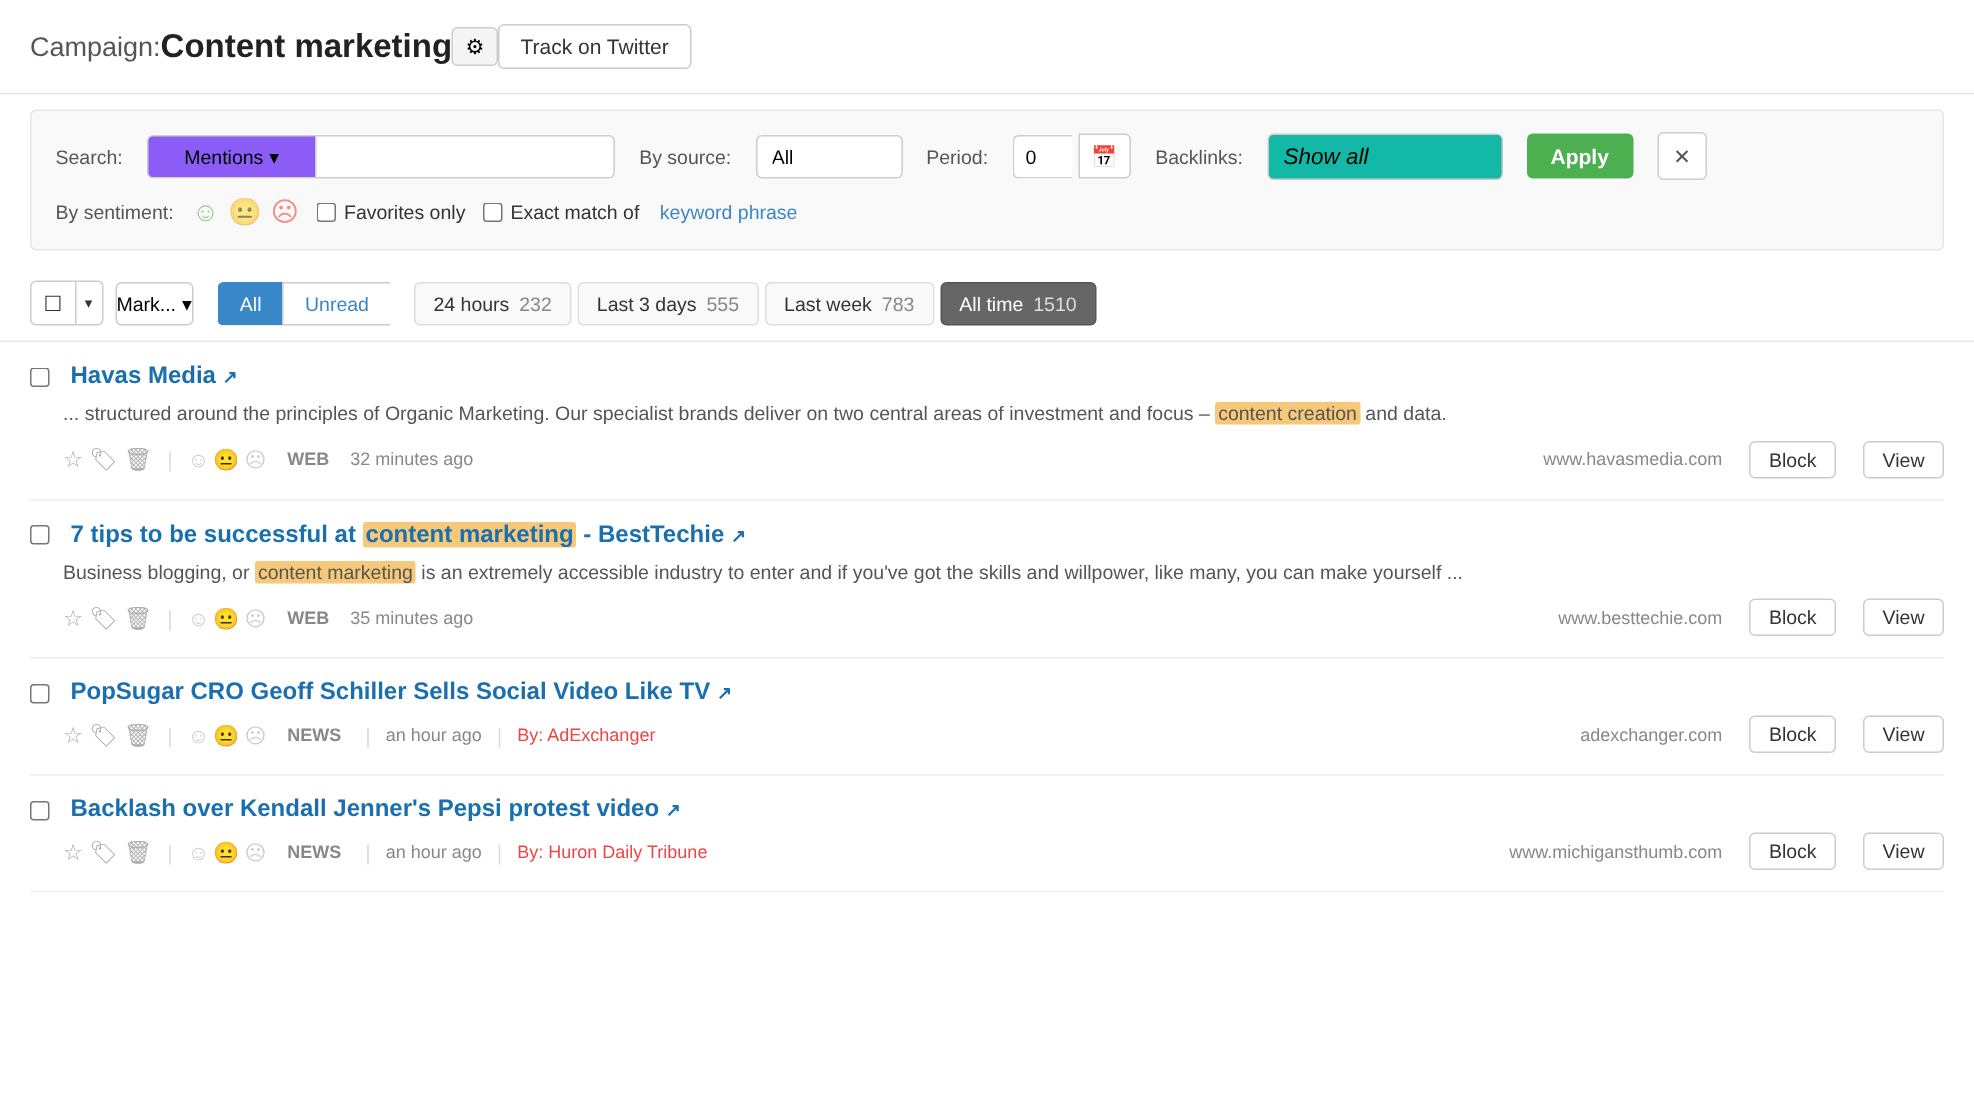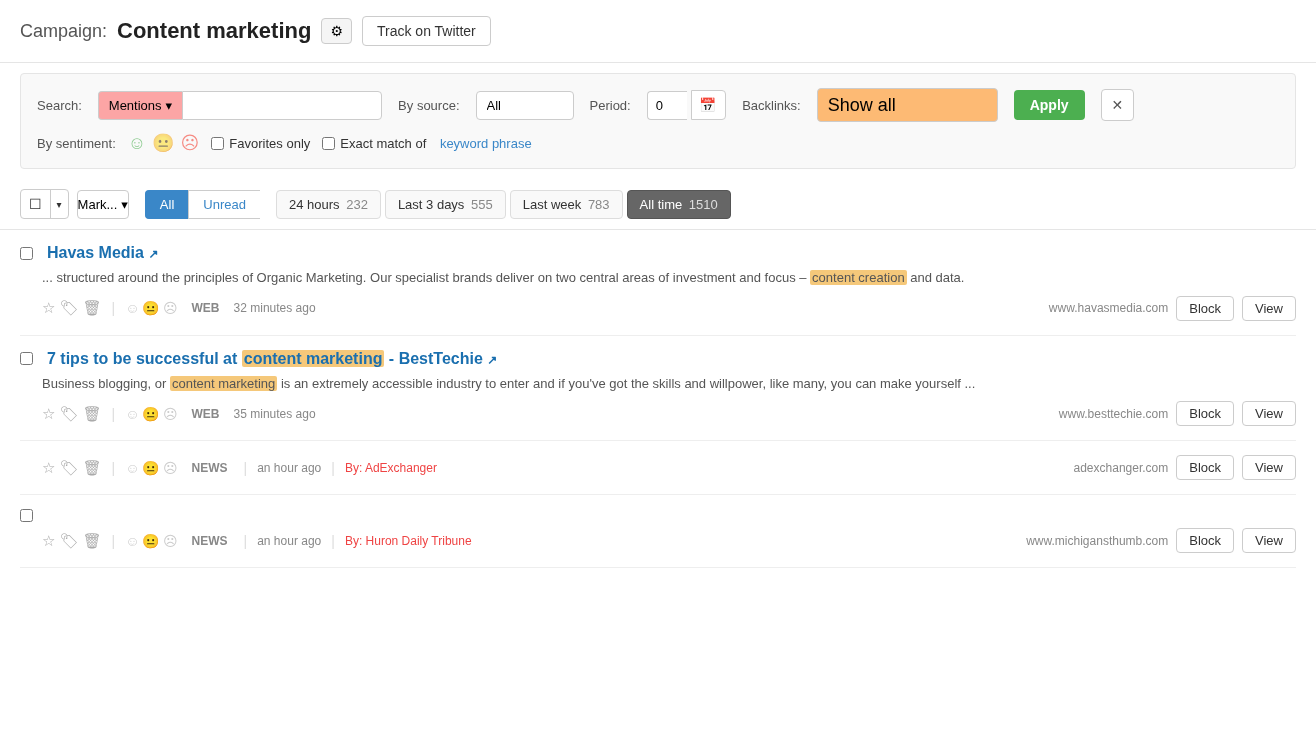--- a/index.html
+++ b/index.html
@@ -1,36 +1,36 @@
 <!DOCTYPE html>
 <html><head>
   <meta charset="utf-8">
   <style>
     * { box-sizing: border-box; margin: 0; padding: 0; }
     body { font-family: Arial, sans-serif; font-size: 14px; color: #333; background: #fff; }
     
     .header { padding: 16px 20px; border-bottom: 1px solid #e5e5e5; }
-    .header-title { display: flex; align-items: center; gap: 10px; }
+    .header-title { display: flex; align-items: center; }
     .header-title .campaign-label { font-size: 18px; color: #555; font-weight: normal; }
     .header-title .campaign-name { font-size: 22px; font-weight: bold; color: #222; }
     .gear-btn { border: 1px solid #ccc; background: #f5f5f5; padding: 4px 8px; border-radius: 4px; cursor: pointer; font-size: 14px; }
     .twitter-btn { border: 1px solid #ccc; background: #fff; padding: 6px 14px; border-radius: 4px; cursor: pointer; font-size: 14px; color: #333; text-align: center; }
     
     .filters { background: #f9f9f9; border: 1px solid #e5e5e5; margin: 10px 20px; padding: 14px 16px; border-radius: 4px; }
     .filter-row { display: flex; align-items: center; gap: 16px; flex-wrap: wrap; }
     .filter-label { font-size: 13px; color: #555; white-space: nowrap; }
     .search-group { display: flex; align-items: center; gap: 0; }
-    .mentions-btn { background: #fca5a5; border: 1px solid #ccc; border-right: none; padding: 6px 10px; border-radius: 4px 0 0 4px; cursor: pointer; font-size: 13px; display: flex; align-items: center; gap: 4px; }
+    .mentions-btn { background: #8b5cf6; border: 1px solid #ccc; border-right: none; padding: 6px 24px; border-radius: 4px 0 0 4px; cursor: pointer; font-size: 13px; display: flex; align-items: center; gap: 4px; }
     .search-input { border: 1px solid #ccc; padding: 6px 10px; border-radius: 0 4px 4px 0; font-size: 13px; width: 200px; outline: none; }
     .select-wrap { position: relative; }
     .filter-select { border: 1px solid #ccc; padding: 6px 28px 6px 10px; border-radius: 4px; font-size: 13px; appearance: none; background: #fff; cursor: pointer; min-width: 80px; }
     .period-wrap { display: flex; align-items: center; gap: 4px; }
     .period-input { border: 1px solid #ccc; padding: 6px 8px; border-radius: 4px 0 0 4px; font-size: 13px; width: 40px; border-right: none; }
     .period-cal { border: 1px solid #ccc; background: #fff; padding: 6px 8px; border-radius: 0 4px 4px 0; cursor: pointer; color: #3a87c8; font-size: 14px; }
-    .backlinks-select { border: 1px solid #ccc; padding: 6px 28px 6px 10px; border-radius: 4px; font-size: 18px; appearance: none; background: #fdba74; cursor: pointer; min-width: 130px; }
+    .backlinks-select { border: 1px solid #ccc; padding: 6px 28px 6px 10px; border-radius: 4px; font-size: 15px; appearance: none; background: #14b8a6; cursor: pointer; min-width: 130px; font-style: italic; }
     .apply-btn { background: #4caf50; color: #fff; border: none; padding: 7px 16px; border-radius: 4px; cursor: pointer; font-size: 14px; font-weight: bold; }
     .clear-btn { border: 1px solid #ccc; background: #fff; padding: 7px 10px; border-radius: 4px; cursor: pointer; font-size: 14px; color: #555; }
     
     .sentiment-row { display: flex; align-items: center; gap: 12px; margin-top: 10px; flex-wrap: wrap; }
     .sentiment-icons { display: flex; gap: 6px; align-items: center; }
     .sentiment-icon { font-size: 18px; cursor: pointer; opacity: 0.6; }
     .sentiment-icon.positive { color: #4caf50; }
     .sentiment-icon.neutral { color: #ff9800; }
     .sentiment-icon.negative { color: #f44336; }
     .checkbox-label { display: flex; align-items: center; gap: 5px; font-size: 13px; cursor: pointer; }
@@ -62,21 +62,21 @@
     .highlight-orange { background: #f5c87a; padding: 0 2px; border-radius: 2px; }
     .result-meta { display: flex; align-items: center; gap: 8px; padding-left: 22px; }
     .meta-icons { display: flex; gap: 4px; align-items: center; }
     .meta-icon { color: #aaa; font-size: 15px; cursor: pointer; }
     .meta-sep { color: #ddd; margin: 0 2px; }
     .meta-sentiment { display: flex; gap: 3px; }
     .meta-sent-icon { color: #ccc; font-size: 14px; cursor: pointer; }
     .meta-source { color: #888; font-size: 12px; font-weight: bold; margin: 0 6px; }
     .meta-time { color: #888; font-size: 12px; }
     .meta-author { color: #ef4444; font-size: 12px; }
-    .meta-right { margin-left: auto; display: flex; align-items: center; gap: 8px; }
+    .meta-right { margin-left: auto; display: flex; align-items: center; gap: 18px; }
     .meta-domain { color: #888; font-size: 12px; }
     .action-btn { border: 1px solid #ccc; background: #fff; padding: 4px 12px; border-radius: 4px; cursor: pointer; font-size: 13px; color: #333; }
   </style>
 </head>
 <body>
 
 <div class="header">
   <div class="header-title">
     <span class="campaign-label">Campaign:</span>
     <span class="campaign-name">Content marketing</span>
@@ -235,20 +235,24 @@
       <span class="meta-time">35 minutes ago</span>
       <div class="meta-right">
         <span class="meta-domain">www.besttechie.com</span>
         <button class="action-btn">Block</button>
         <button class="action-btn">View</button>
       </div>
     </div>
   </div>
 
   <div class="result-item">
+    <div class="result-header">
+      <input type="checkbox" class="result-checkbox" style="">
+      <a href="#" class="result-title">PopSugar CRO Geoff Schiller Sells Social Video Like TV <span class="external-icon">↗</span></a>
+    </div>
     <div class="result-meta">
       <div class="meta-icons">
         <span class="meta-icon">☆</span>
         <span class="meta-icon">🏷</span>
         <span class="meta-icon">🗑</span>
       </div>
       <span class="meta-sep">|</span>
       <div class="meta-sentiment">
         <span class="meta-sent-icon">☺</span>
         <span class="meta-sent-icon">😐</span>
@@ -263,20 +267,21 @@
         <span class="meta-domain">adexchanger.com</span>
         <button class="action-btn">Block</button>
         <button class="action-btn">View</button>
       </div>
     </div>
   </div>
 
   <div class="result-item">
     <div class="result-header">
       <input type="checkbox" class="result-checkbox" style="">
+      <a href="#" class="result-title">Backlash over Kendall Jenner's Pepsi protest video <span class="external-icon">↗</span></a>
     </div>
     <div class="result-meta">
       <div class="meta-icons">
         <span class="meta-icon">☆</span>
         <span class="meta-icon">🏷</span>
         <span class="meta-icon">🗑</span>
       </div>
       <span class="meta-sep">|</span>
       <div class="meta-sentiment">
         <span class="meta-sent-icon">☺</span>

